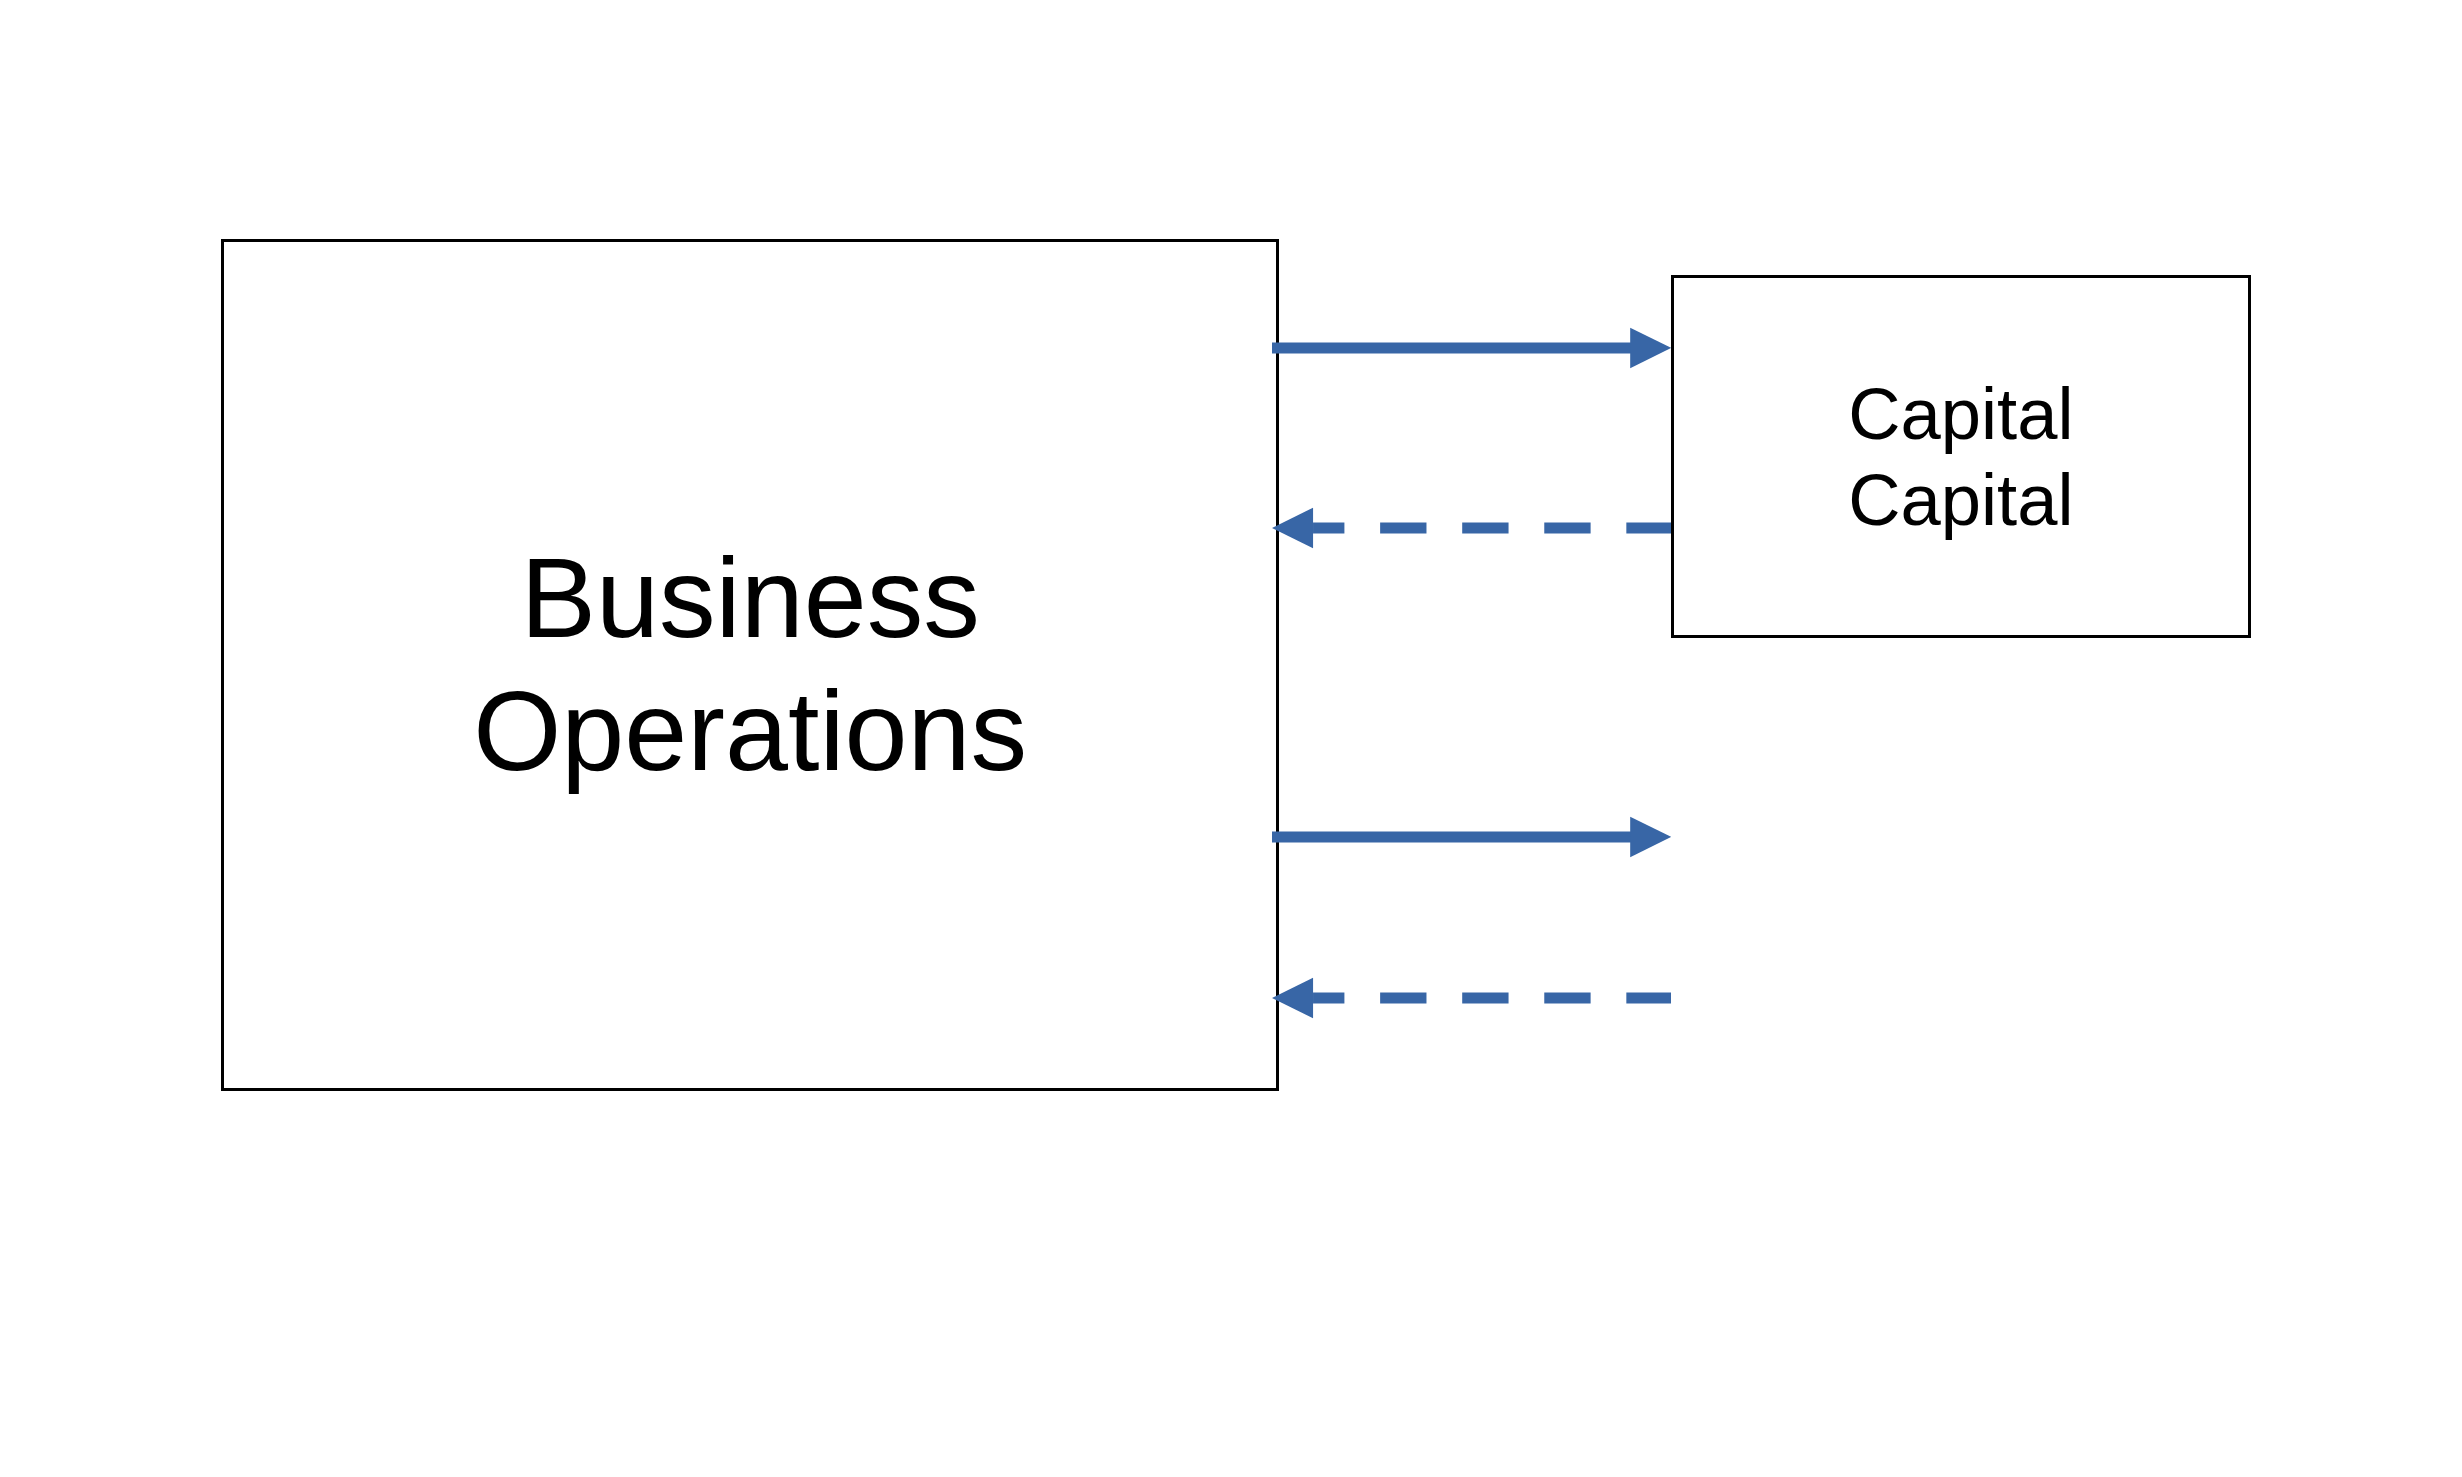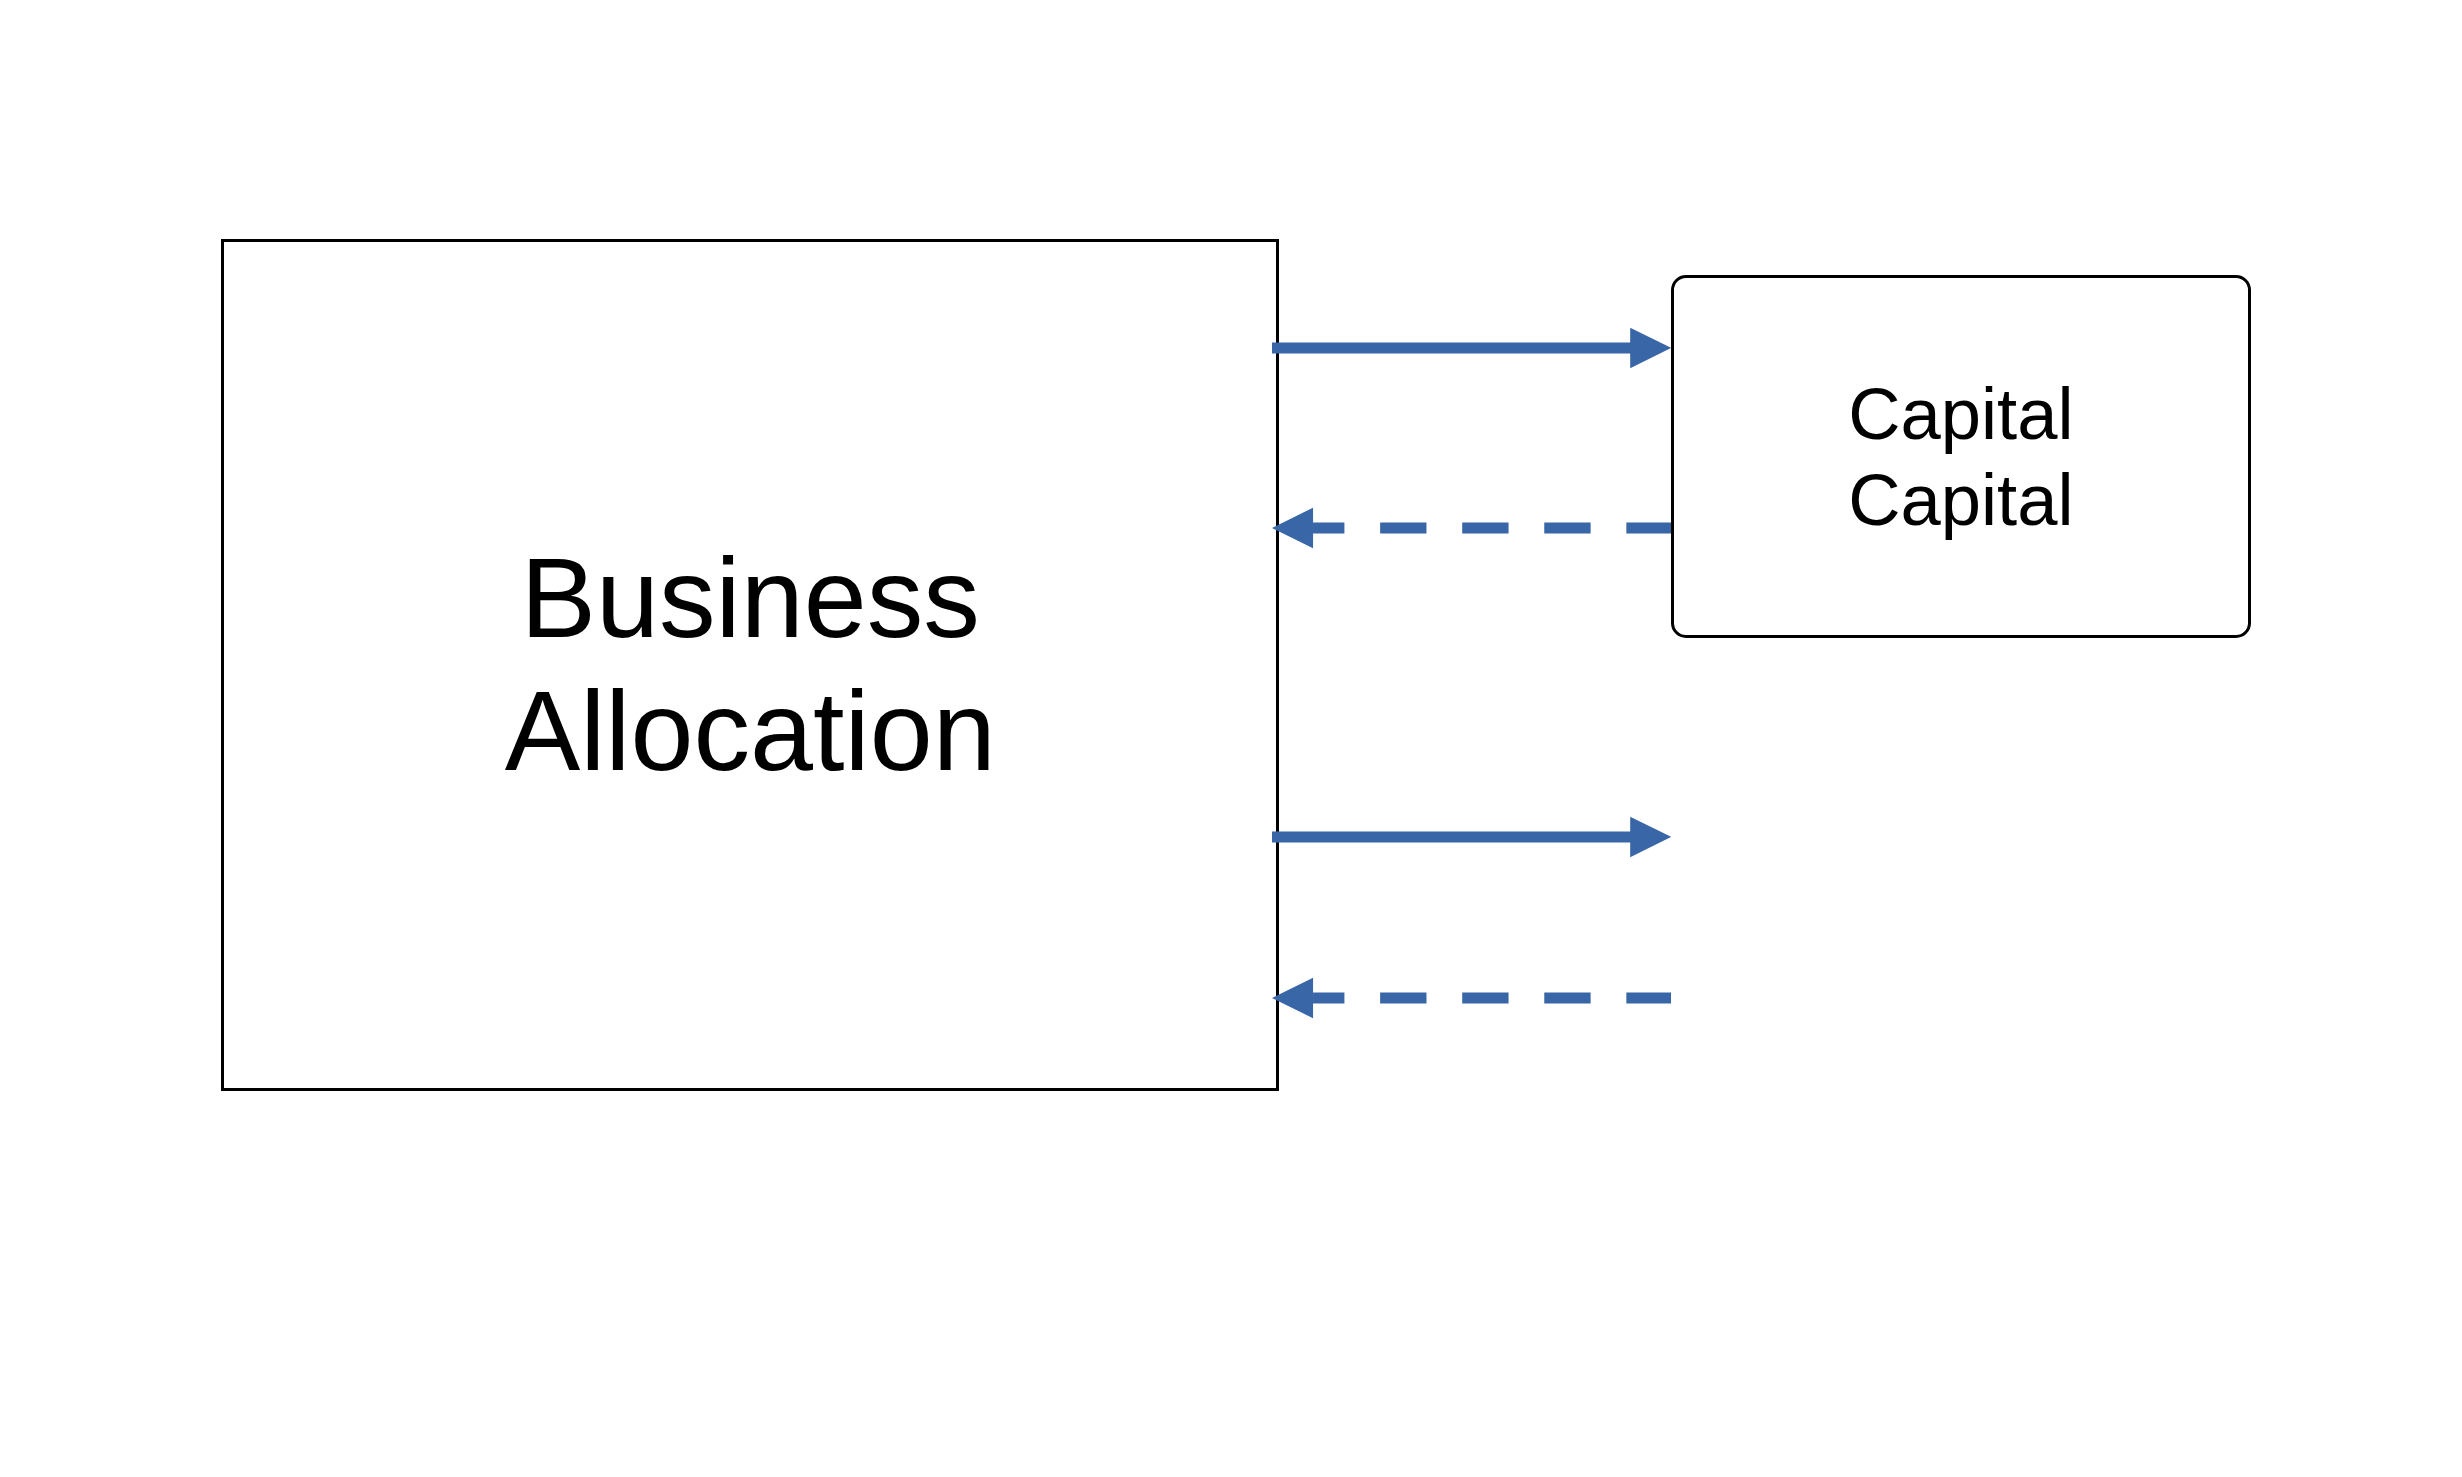--- a/index.html
+++ b/index.html
@@ -33,21 +33,20 @@
     left: 8.98%;  top: 16.47%;
     width: 42.98%; height: 58.87%;
     font-size: 4.60vw;
     line-height: 1.17;
   }
   .box-capital {
     left: 67.88%; top: 19.00%;
     width: 23.53%; height: 25.07%;
     font-size: 2.94vw;
     line-height: 1.18;
-    border-radius: 15px;
   }
   .box-pricing {
     left: 67.88%; top: 50.27%;
     width: 23.53%; height: 25.07%;
     font-size: 2.94vw;
     line-height: 1.18;
   }
   .arrow {
     position: absolute;
     left: 51.667%;
@@ -61,21 +60,21 @@
   .arrow-dashed-2 { top: 66.933%; }
 </style>
 </head>
 <body>
 
 <div class="stage">
 
   <div class="box box-business">
     <div class="label">
       <div>Business</div>
-      <div>Allocation</div>
+      <div>Operations</div>
     </div>
   </div>
 
   <div class="box box-capital">
     <div class="label">
       <div>Capital</div>
       <div>Capital</div>
     </div>
   </div>
 

